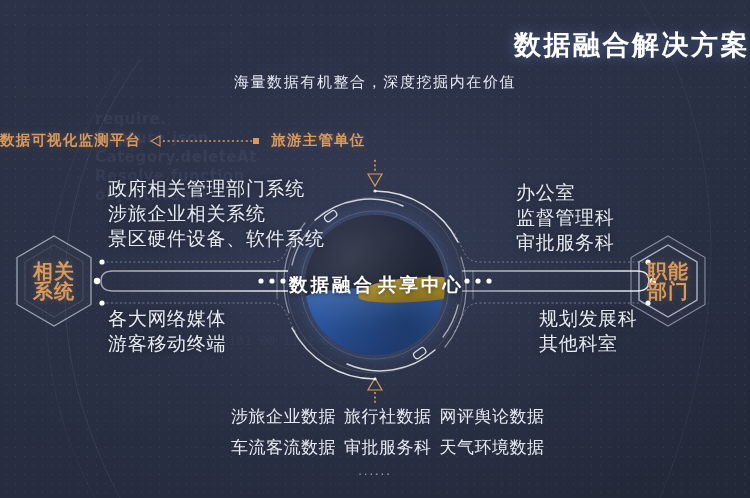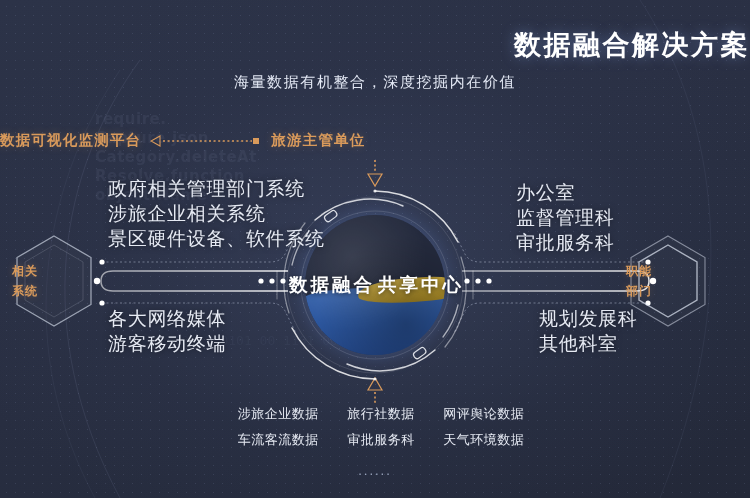--- a/index.html
+++ b/index.html
@@ -111,24 +111,24 @@
     width: 84px;
     height: 96px;
   }
   .hex.left  { left: 12px;  top: 233px; }
   .hex.right { left: 626px; top: 233px; }
   .hex-label {
     position: absolute;
     inset: 0;
     display: flex;
     flex-direction: column;
-    align-items: flex-start;
+    align-items: center;
     justify-content: center;
     color: #d99a5b;
-    font-size: 12px;
+    font-size: 20px;
     font-weight: bold;
     line-height: 20px;
     letter-spacing: 1px;
     text-shadow: 0 0 7px rgba(217,154,91,0.3);
   }
 
   
   .col {
     position: absolute;
     color: #e6eaf3;
@@ -147,21 +147,21 @@
   .bottomgrid {
     position: absolute;
     left: 231px;
     top: 405px;
     width: 300px;
     display: grid;
     grid-template-columns: 1fr 1fr 1fr;
     column-gap: 8px;
     row-gap: 8px;
     color: #e6eaf3;
-    font-size: 13px;
+    font-size: 17px;
     letter-spacing: 0.5px;
     text-align: center;
     white-space: nowrap;
   }
   .ellipsis {
     position: absolute;
     left: 0; right: 0;
     top: 463px;
     text-align: center;
     color: #9aa5bd;

